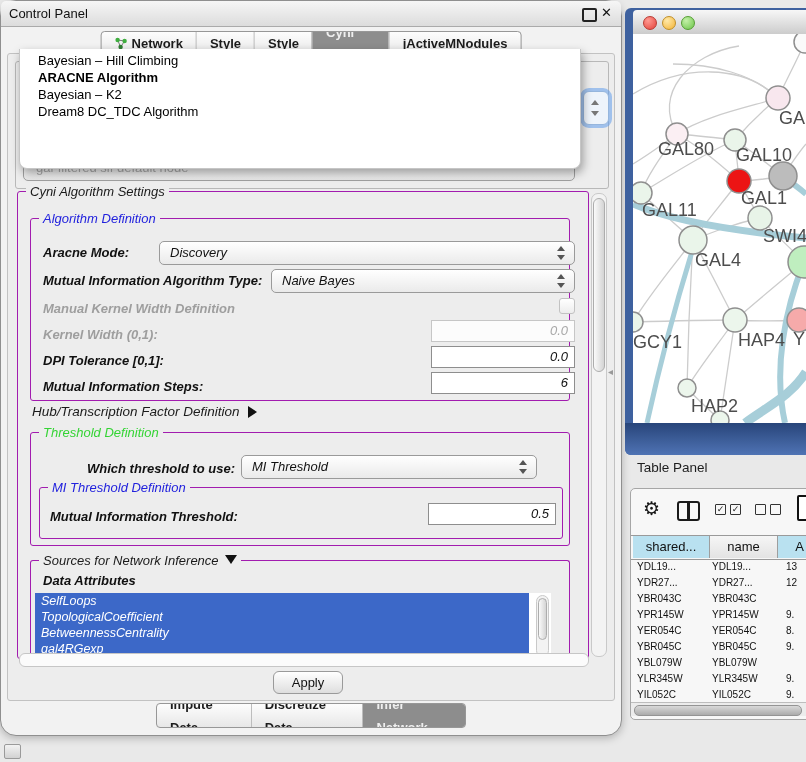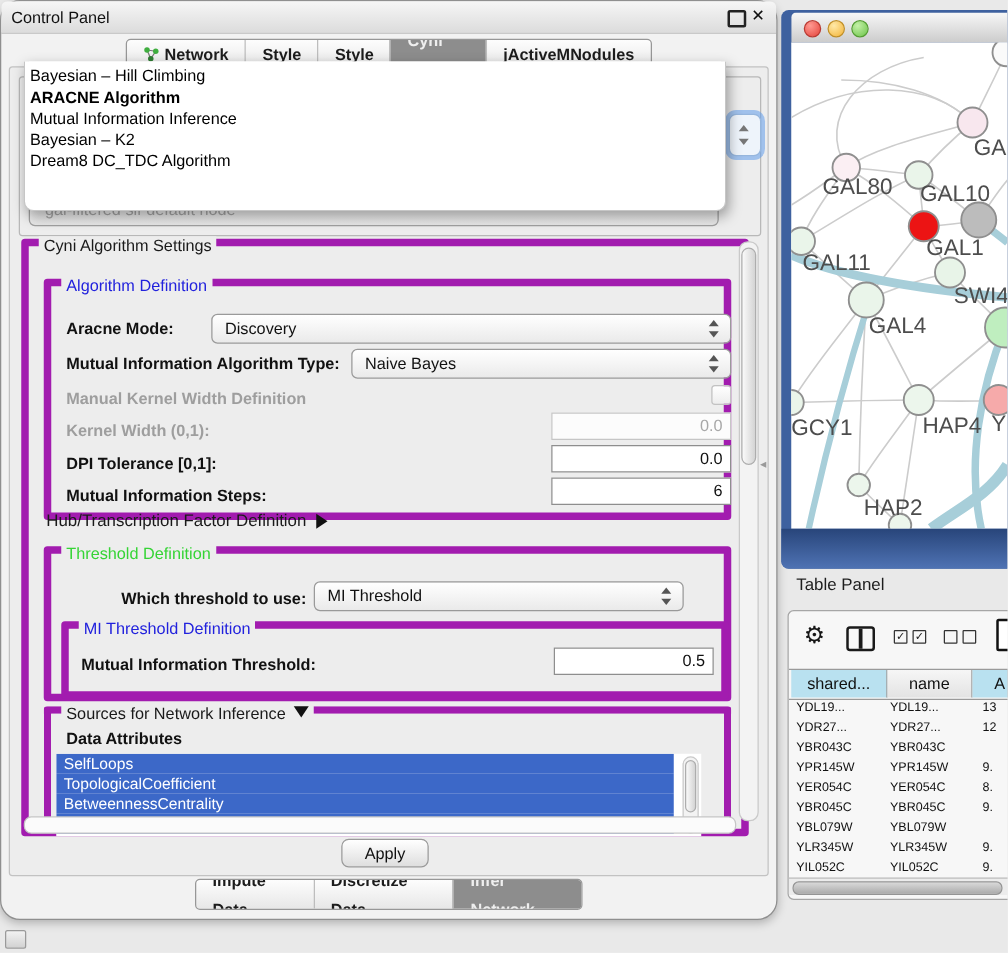--- a/index.html
+++ b/index.html
@@ -35,24 +35,24 @@
       border-right:4px solid transparent;border-bottom:5px solid #777;}
   .mini-arrows.down{top:19px;border-bottom:none;border-top:5px solid #777;}
   #bg-combo{left:22px;top:152px;width:552px;height:28px;border:1px solid #a0a0a0;border-radius:5px;
       background:linear-gradient(#ffffff,#e7e7e7);line-height:28px;font-size:13px;color:#a9a9a9;
       padding-left:12px;box-sizing:border-box;}
   
   #algo-popup{left:18px;top:48px;width:562px;height:120px;background:#fff;
       border:1px solid #c6c6c6;border-top:none;border-radius:0 0 8px 8px;z-index:10;
       box-shadow:2px 4px 10px rgba(0,0,0,.35);padding-top:3px;box-sizing:border-box;}
   #popup-prompt{text-align:center;color:#b5b5b5;font-size:13px;line-height:16px;}
-  .popup-item{font-size:13px;line-height:17px;padding-left:4px;color:#000;}
+  .popup-item{font-size:13px;line-height:17px;padding-left:18px;color:#000;}
   .popup-item.bold{font-weight:700;}
   
-  .groupbox{position:absolute;border:6px solid #a21caf;border-radius:3px;}
+  .groupbox{position:absolute;border:1px solid #a21caf;border-radius:3px;font-style:italic;}
   .legend{position:absolute;top:-8px;left:8px;background:#ededed;padding:0 4px;font-size:13px;color:#1a1a1a;}
   .legend.blue{color:#2222dd;}
   .legend.green{color:#35d435;}
   .blabel{position:absolute;font-size:13px;font-weight:700;color:#111;}
   .blabel.dis{color:#9e9e9e;}
   
   .combo{position:absolute;border:1px solid #9a9a9a;border-radius:5px;height:24px;
       background:linear-gradient(#ffffff,#eaeaea);box-sizing:border-box;}
   .combo .val{position:absolute;left:10px;top:0;line-height:22px;font-size:13px;color:#111;}
   .combo .spin{position:absolute;right:8px;top:4px;width:9px;height:14px;}
@@ -164,21 +164,20 @@
   <div class="abs" id="bg-combo-focus">
     <span class="mini-arrows"></span>
       <span class="mini-arrows down"></span>
   </div>
   <div class="abs" id="bg-combo">gal-filtered sif default node</div>
 
   <div class="abs" id="algo-popup">
     <div id="popup-list">
         <div class="popup-item">Bayesian – Hill Climbing</div>
         <div class="popup-item bold">ARACNE Algorithm</div>
-        <div class="popup-item">Mutual Information Inference</div>
         <div class="popup-item">Bayesian – K2</div>
         <div class="popup-item">Dream8 DC_TDC Algorithm</div>
       </div>
   </div>
 
   <div class="groupbox" id="cyni-group" style="left:16px;top:190px;width:570px;height:466px;">
     <span class="legend">Cyni Algorithm Settings</span>
 
     <div class="groupbox" style="left:12px;top:26px;width:538px;height:181px;">
       <span class="legend blue">Algorithm Definition</span>

